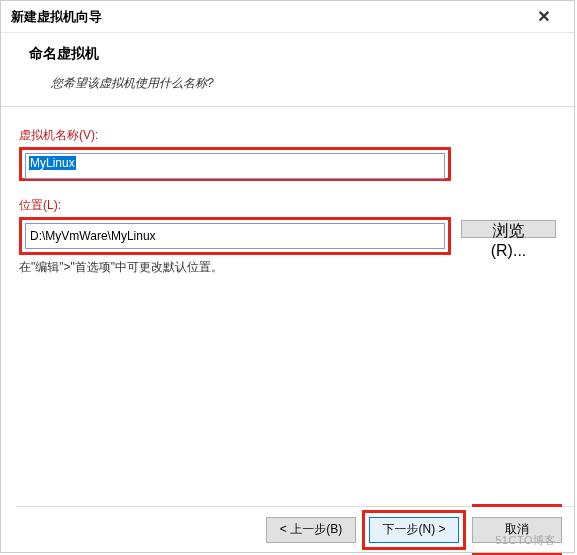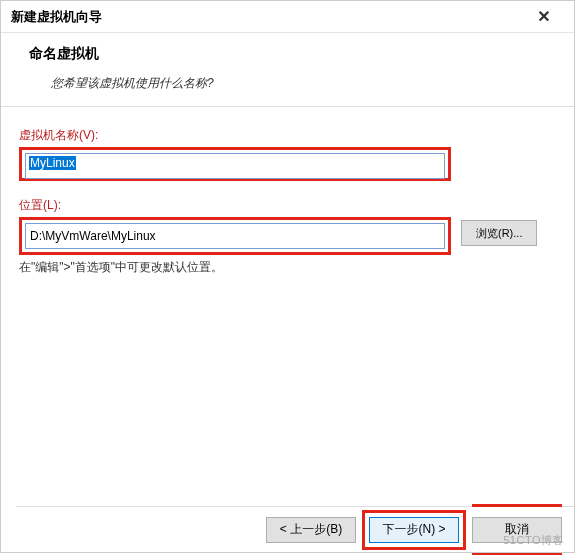--- a/index.html
+++ b/index.html
@@ -120,23 +120,23 @@
     .input-location {
       width: 420px;
       background: #fff;
     }
     .location-row {
       display: flex;
       align-items: flex-start;
       gap: 10px;
     }
     .browse-btn {
-      height: 26px;
+      height: 18px;
       padding: 0 14px;
-      font-size: 11px;
+      font-size: 16px;
       font-family: inherit;
       background: #e1e1e1;
       border: 1px solid #adadad;
       cursor: pointer;
       margin-top: 3px;
     }
     .hint-text {
       font-size: 12px;
       color: #333;
       margin-top: 4px;
@@ -175,21 +175,21 @@
     }
     .highlight-cancel-partial {
       border-top: 3px solid #e32419;
       border-bottom: 3px solid #e32419;
       padding: 10px 0;
       display: inline-flex;
       position: relative;
     }
     .watermark {
       position: absolute;
-      right: 10px;
+      right: 18px;
       bottom: 4px;
       font-size: 11px;
       color: #a9a9a9;
       letter-spacing: 0.5px;
       pointer-events: none;
       text-align: right;
     }
   </style>
 </head>
 <body>

